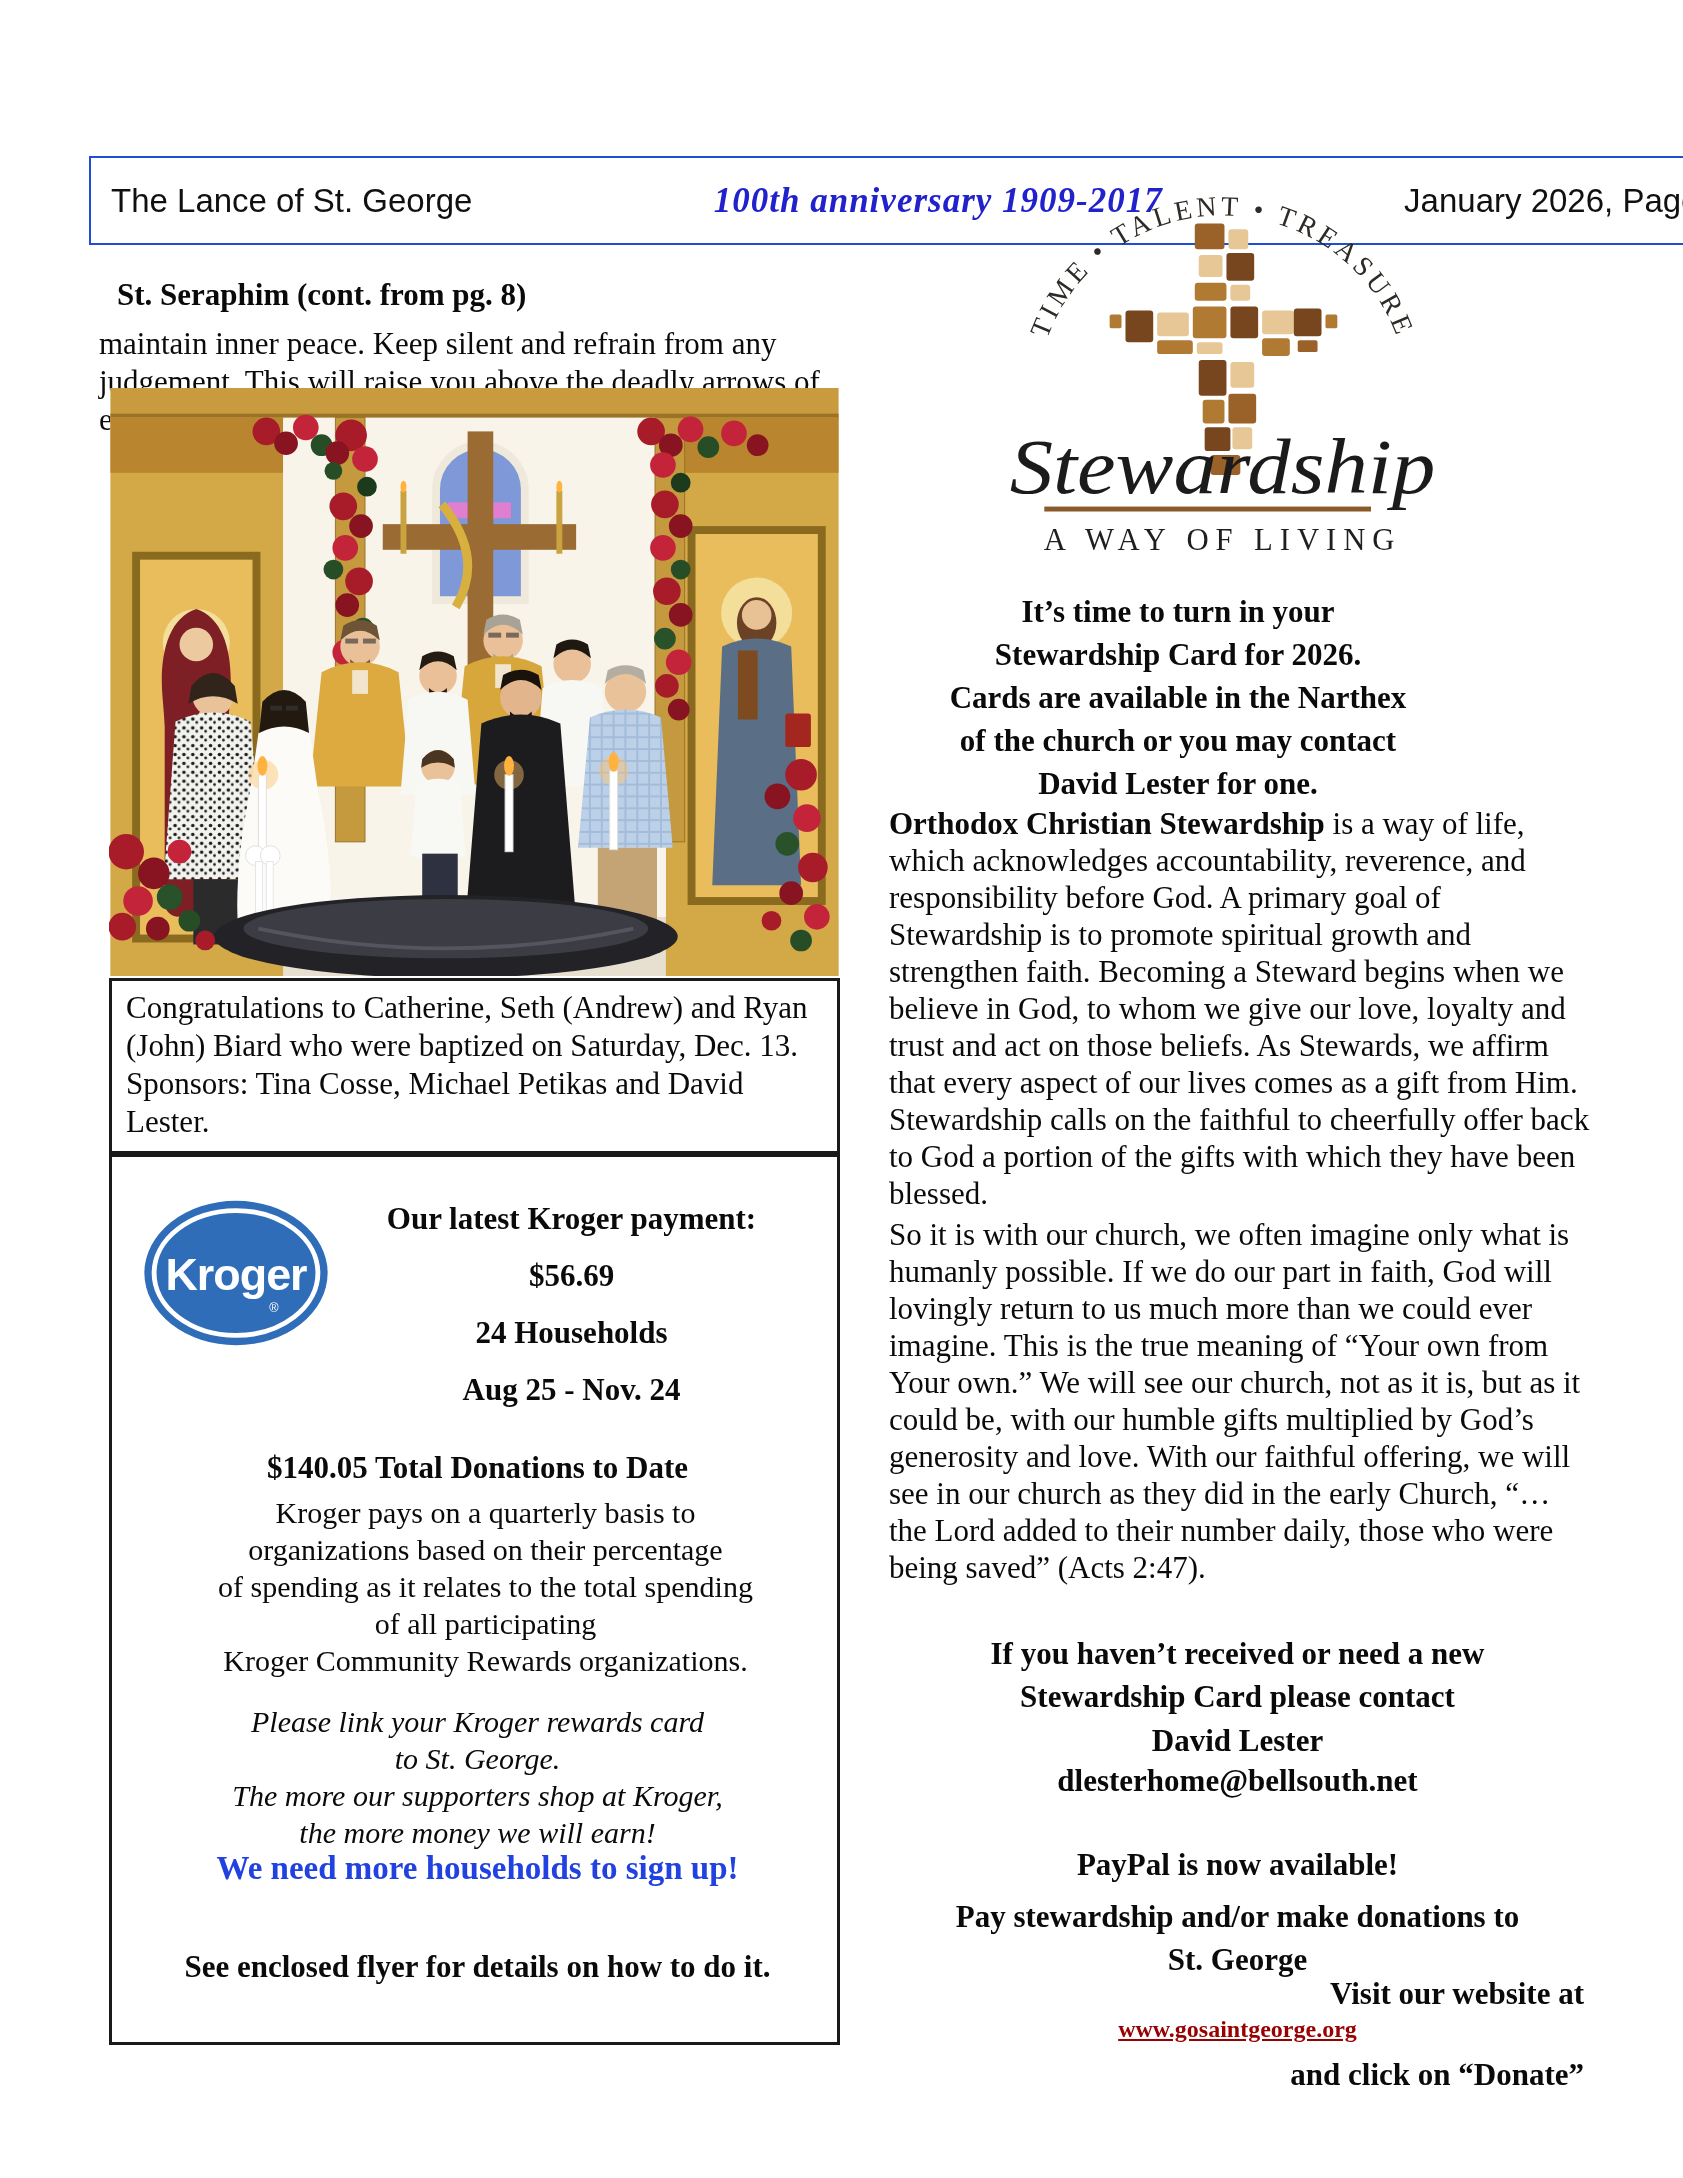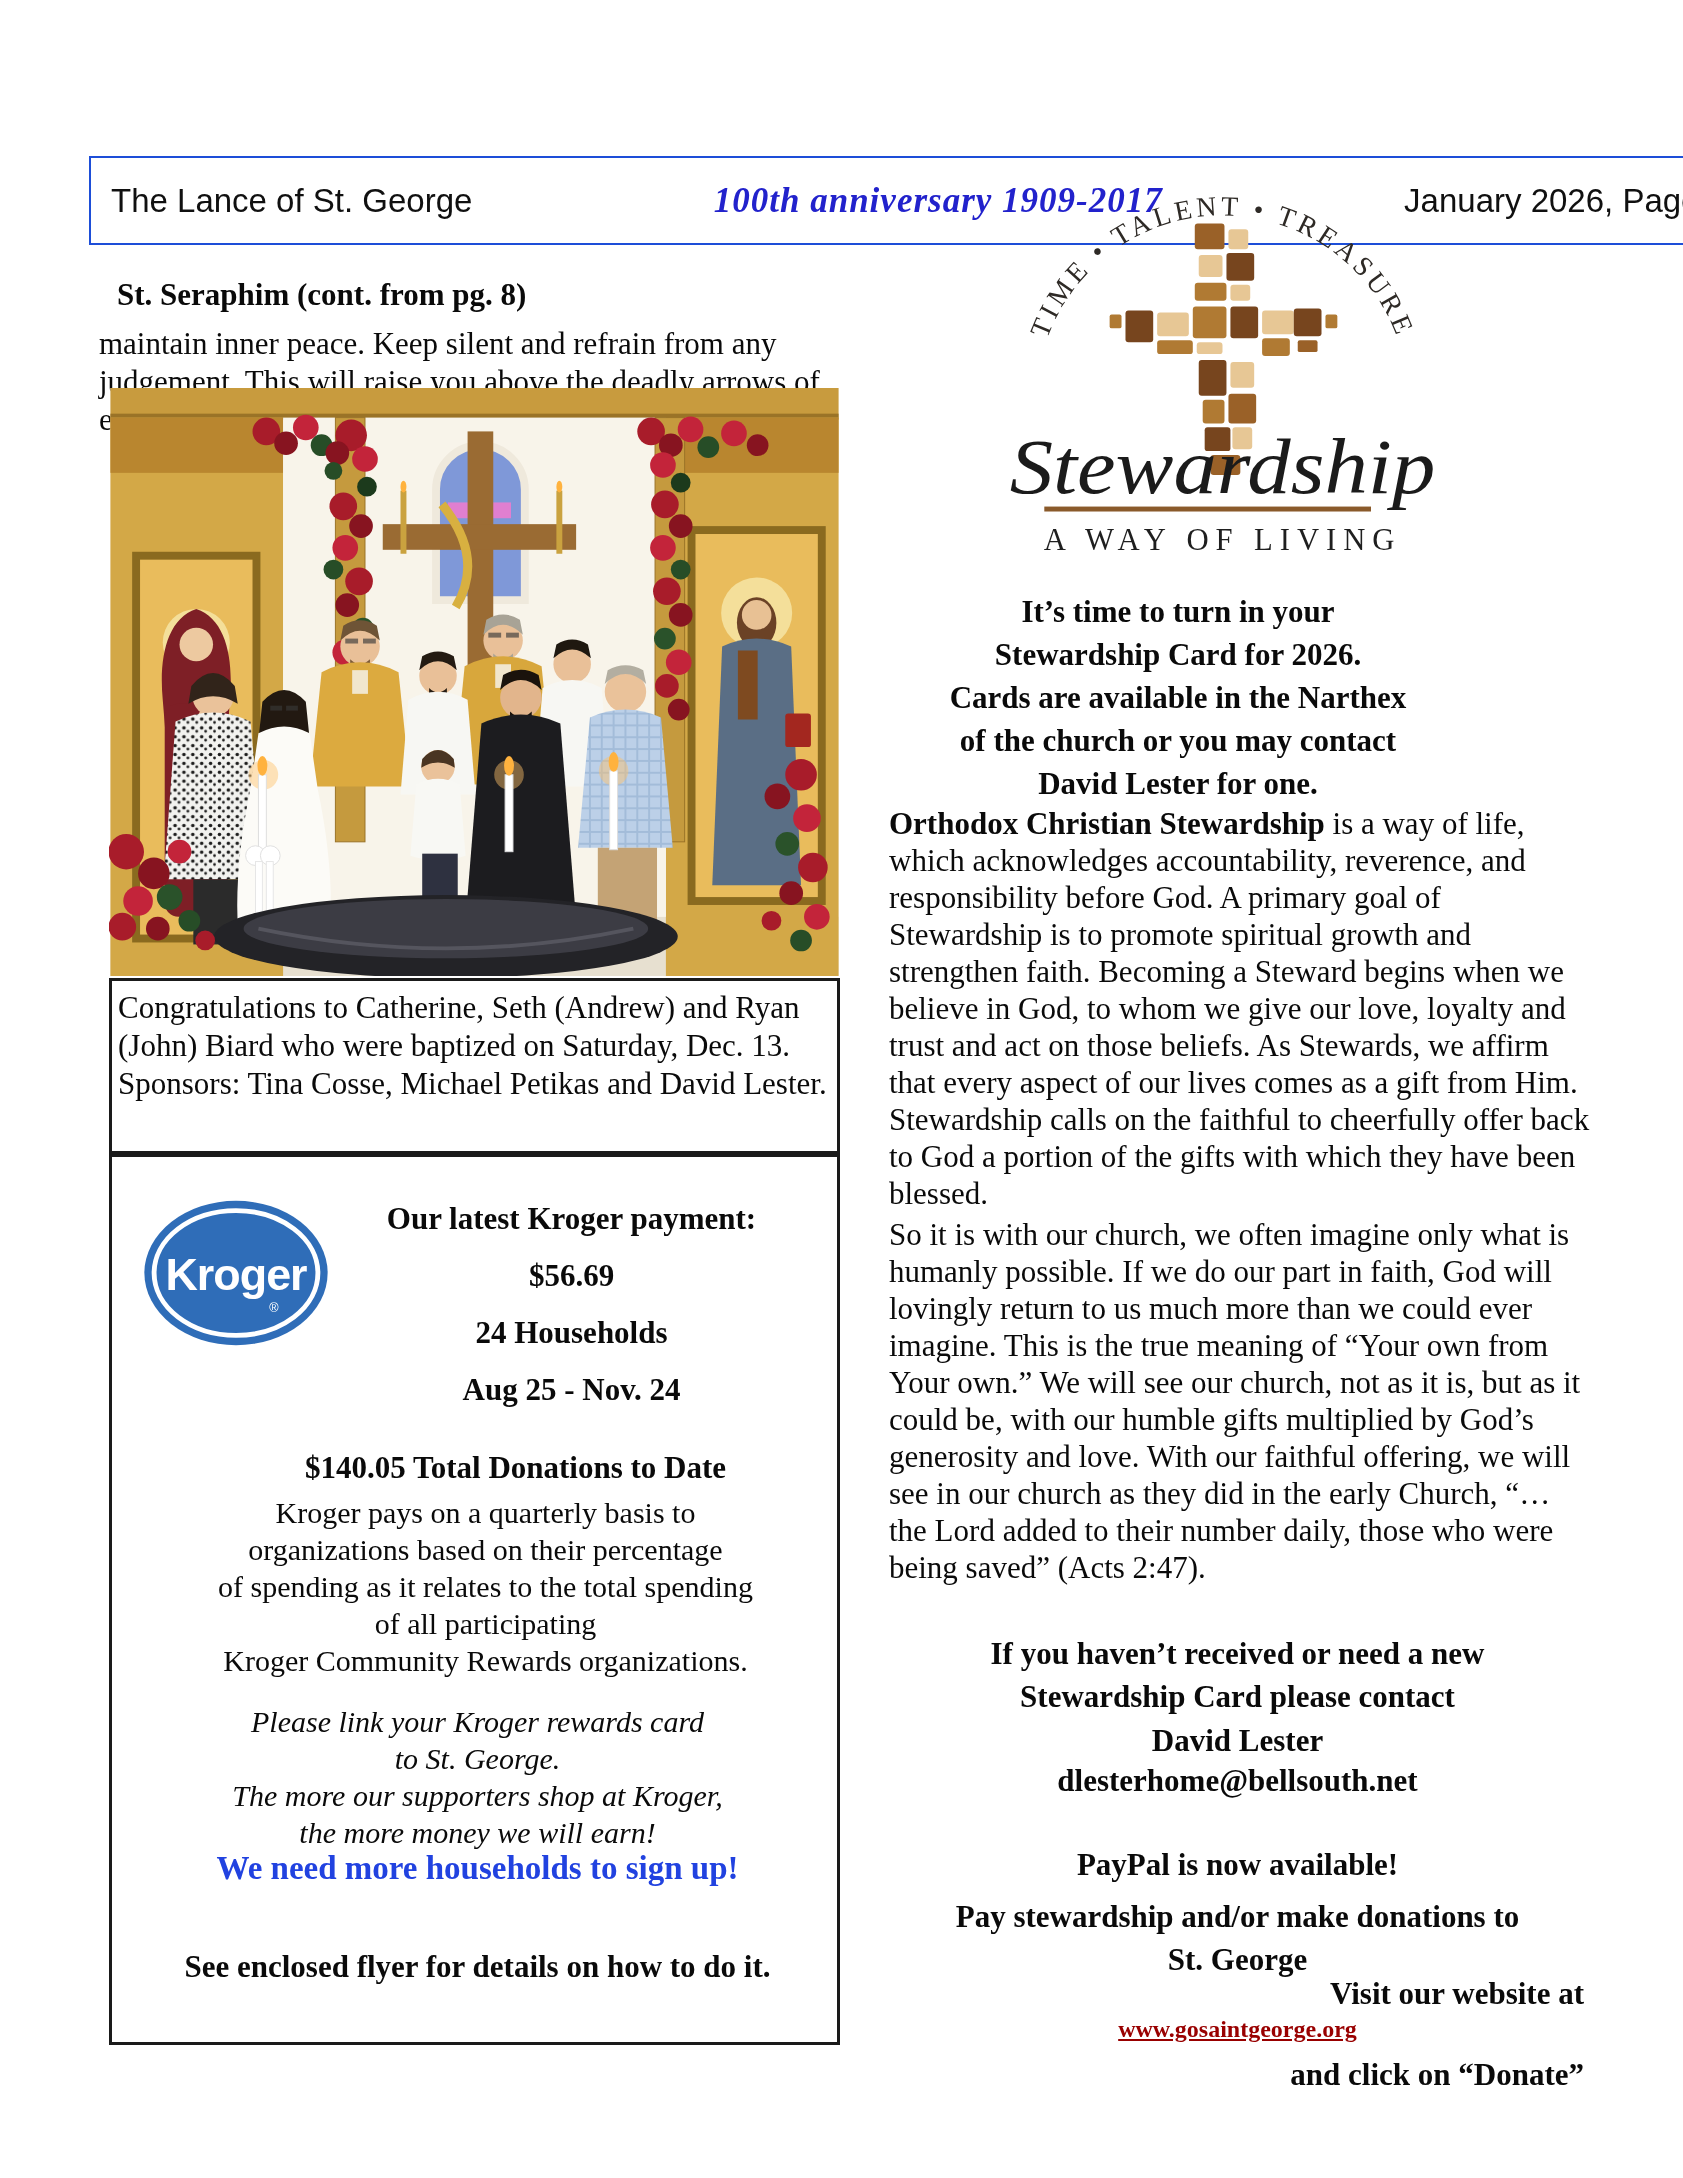--- a/index.html
+++ b/index.html
@@ -11,27 +11,27 @@
       box-sizing:border-box;display:flex;align-items:center;justify-content:space-between;
       padding:7px 20px;background:#fff;}
   .header-title,.header-issue{font-family:"Liberation Sans",sans-serif;font-size:33px;color:#101010;}
   .header-anniv{font-size:35px;font-weight:bold;font-style:italic;
       color:var(--anniversary_blue,#2222cc);letter-spacing:1px;}
   
   .seraphim-heading{left:117px;top:277px;font-size:31px;font-weight:bold;}
   .intro-para{left:99px;top:325px;width:747px;font-size:31px;line-height:38px;}
   .photo-frame{left:109px;top:388px;width:731px;height:588px;}
   .caption-box{left:109px;top:978px;width:731px;height:176px;border:3px solid #1a1a1a;
-      box-sizing:border-box;padding:8px 6px;font-size:31px;line-height:38px;white-space:pre-wrap;}
+      box-sizing:border-box;padding:8px 14px;font-size:31px;line-height:38px;white-space:pre-wrap;}
   .kroger-box{left:109px;top:1154px;width:731px;height:891px;border:3px solid #1a1a1a;
       box-sizing:border-box;}
   .kroger-logo{left:26px;top:38px;width:196px;height:156px;}
   .kroger-head{left:212px;top:44px;width:495px;text-align:center;}
   .kroger-head div{font-size:31px;font-weight:bold;height:57px;}
-  .kroger-total{left:0;top:293px;width:731px;text-align:center;font-size:31px;font-weight:bold;margin-left:38px;}
+  .kroger-total{left:0;top:293px;width:731px;text-align:center;font-size:31px;font-weight:bold;}
   .kroger-detail{left:8px;top:337px;width:731px;text-align:center;font-size:30px;line-height:37px;}
   .kroger-link{left:0;top:546px;width:731px;text-align:center;font-size:30px;line-height:37px;font-style:italic;}
   .kroger-callout{left:0;top:693px;width:731px;text-align:center;font-size:33px;font-weight:bold;
       color:var(--callout_blue,#2142e0);}
   .kroger-flyer{left:0;top:792px;width:731px;text-align:center;font-size:31px;font-weight:bold;}
   
   .stew-logo{left:975px;top:166px;width:495px;height:396px;}
   .card-notice{left:891px;top:590px;width:574px;text-align:center;font-size:31px;
       font-weight:bold;line-height:43px;}
   .para{left:889px;width:705px;font-size:31px;line-height:37px;}

